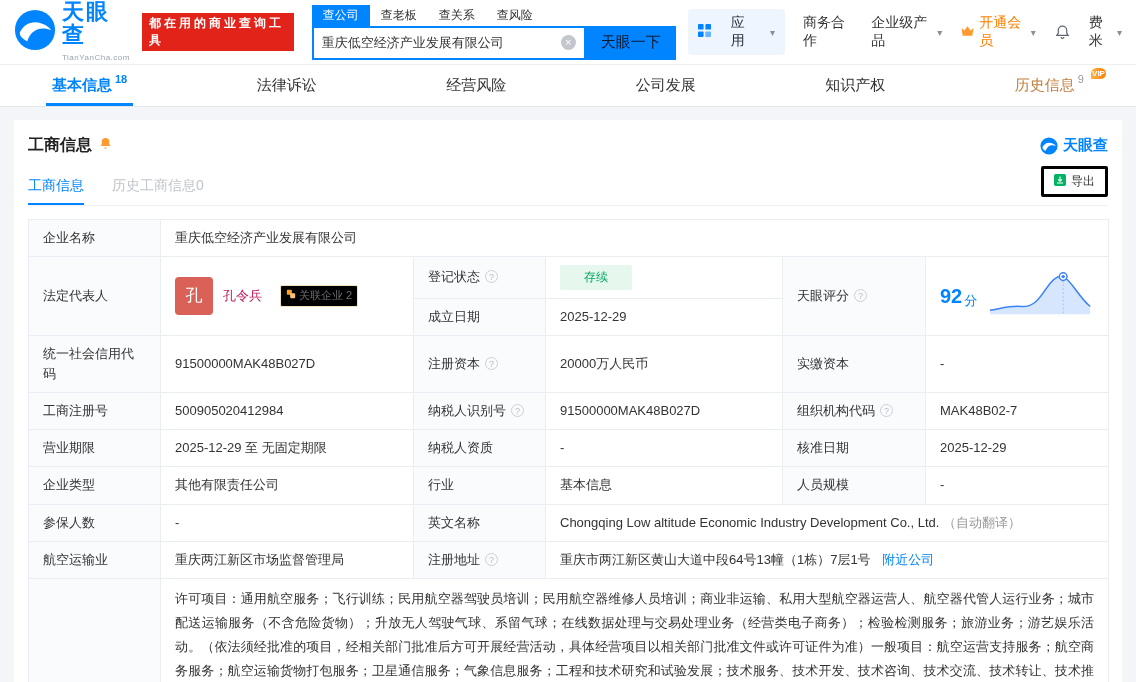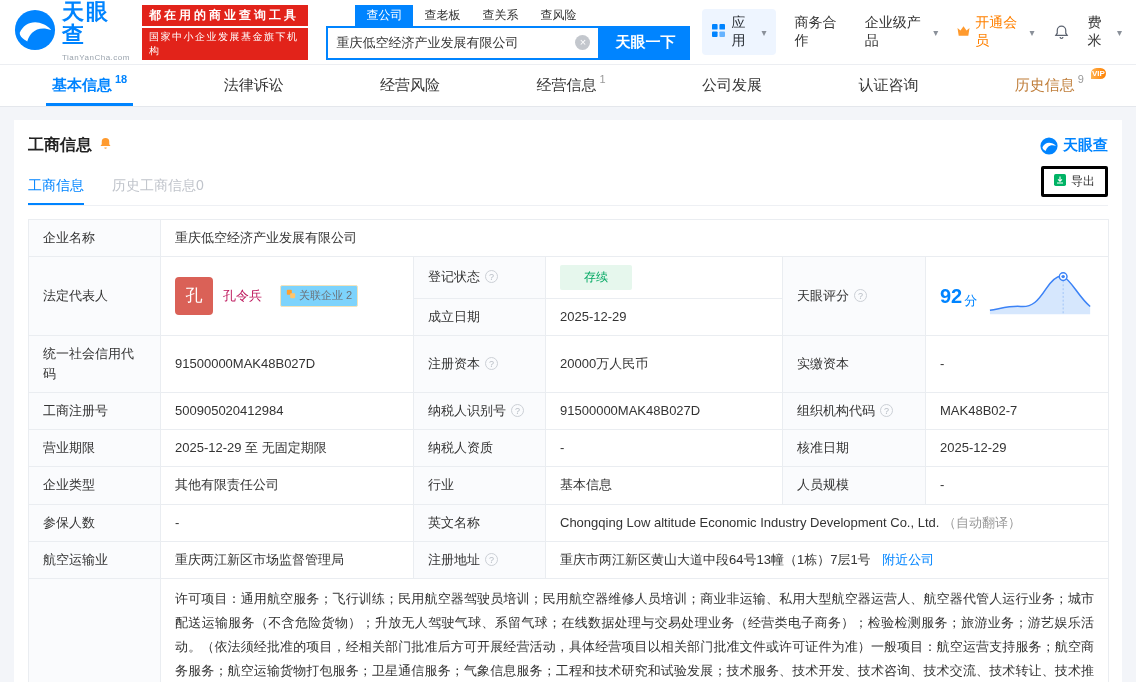--- a/index.html
+++ b/index.html
@@ -13,33 +13,33 @@
   .logo { display:flex; align-items:center; gap:6px; }
   .logo-cn { color:#0084ff; font-size:22px; font-weight:bold; letter-spacing:2px; line-height:1.05; }
   .logo-en { color:#9aa3ad; font-size:8px; letter-spacing:.5px; }
   .slogan .l1 { display:block; background:#e2231a; color:#fff; font-size:12px;
                 font-weight:bold; letter-spacing:3px; padding:2px 7px; }
   .slogan .l2 { display:block; background:#e2231a; color:#fff; font-size:10px;
                 letter-spacing:1.5px; padding:2px 7px; margin-top:2px; }
   .search { margin-left:6px; }
   .search-tabs { display:flex; font-size:12px; }
   .stab { padding:2px 11px; cursor:pointer; color:#333; }
-  .stab.active { background:#0084ff; color:#fff;margin-left:29px; }
+  .stab.active { background:#0084ff; color:#fff; }
   .search-row { display:flex; }
   .search-box { width:274px; height:34px; border:2px solid #0084ff; background:#fff;
                 display:flex; align-items:center; padding:0 8px; }
   .search-box input { border:none; outline:none; flex:1; font-size:13px; color:#333;
                       font-family:inherit; background:transparent; }
   .clear-btn { width:15px; height:15px; border-radius:50%; background:#c3c7cd; color:#fff;
                font-size:11px; line-height:14px; text-align:center; cursor:pointer; flex:none; }
-  .search-btn { width:90px; height:34px; background:#0084ff; color:#ffffff; border:none;
-                font-size:15px; cursor:pointer; font-family:inherit;font-weight:bold; }
+  .search-btn { width:90px; height:34px; background:#0084ff; color:#0f172a; border:none;
+                font-size:15px; cursor:pointer; font-family:inherit; }
   .topnav { margin-left:auto; display:flex; align-items:center; gap:18px; font-size:14px; }
   .apps-chip { background:#eef5ff; border-radius:4px; padding:5px 10px; display:flex;
-               align-items:center; gap:6px; cursor:pointer; color:#2a2f36; }
+               align-items:center; gap:20px; cursor:pointer; color:#2a2f36; }
   .nav-link { color:#333; cursor:pointer; display:flex; align-items:center; gap:4px; }
   .vip-link { color:#ff8000; }
   .caret { font-size:10px; color:#8a9099; }
 
   
   .main-tabs { background:#fff; display:flex; justify-content:space-between;
                padding:0 46px; height:43px; border-top:1px solid #ecEef2;
                border-top:1px solid #eceef2; border-bottom:1px solid #e4e7ec; }
   .mtab { display:flex; align-items:center; font-size:15px; cursor:pointer;
           position:relative; padding:0 6px; color:#333; }
@@ -71,21 +71,21 @@
   .info-table td { border:1px solid #eaedf1; padding:8px 14px; font-size:13px;
                    color:#333; line-height:1.55; word-break:break-all; vertical-align:middle; }
   td.lbl { background:#fafbfd; width:132px; }
   .q { display:inline-block; width:13px; height:13px; border:1px solid #ccd0d6; border-radius:50%;
        color:#b7bcc4; font-size:9px; line-height:12px; text-align:center; margin-left:5px;
        vertical-align:1px; cursor:pointer; }
   .rep { display:flex; align-items:center; gap:10px; }
   .avatar { width:38px; height:38px; border-radius:4px; background:#da6157; color:#fff;
             font-size:17px; display:flex; align-items:center; justify-content:center; flex:none; cursor:pointer; }
   .rep-name { color:#be185d; font-size:13px; cursor:pointer; }
-  .rel-badge { display:inline-flex; align-items:center; gap:3px; background:#7dd3fc;
+  .rel-badge { display:inline-flex; align-items:center; gap:3px; background:#000000;
                border:1px solid #f3e3bb; border-radius:2px; font-size:11px; color:#6b6f76;
                padding:1px 5px; margin-left:8px; cursor:pointer; }
   .status-badge { display:inline-block; background:#e6f7ed; color:#00a862; font-size:12px;
                   padding:3px 24px; border-radius:2px; }
   .score-wrap { display:flex; align-items:center; }
   .score-num { color:#0084ff; font-size:20px; font-weight:bold; }
   .score-unit { color:#0084ff; font-size:13px; margin-left:2px; margin-top:10px; }
   .score-chart { margin-left:auto; cursor:pointer; }
   .link { color:#0084ff; cursor:pointer; }
   .muted { color:#999; }
@@ -102,21 +102,20 @@
           <path d="M6 25c4-10 15-14 25-9 5 2 8 6 8 6-8-3-15-2-20 3-4 4-5 9-5 9-4-2-8-5-8-9z" fill="#fff"></path>
         </svg>
     </span>
     <span>
       <span class="logo-cn" style="display:block;">天眼查</span>
       <span class="logo-en">TianYanCha.com</span>
     </span>
   </div>
   <div class="slogan">
     <span class="l1">都在用的商业查询工具</span>
-    <span class="l2">国家中小企业发展基金旗下机构</span>
   </div>
 
   <div class="search">
     <div class="search-tabs">
       <span class="stab active">查公司</span>
       <span class="stab">查老板</span>
       <span class="stab">查关系</span>
       <span class="stab">查风险</span>
     </div>
     <div class="search-row">
@@ -173,28 +172,24 @@
     <span>基本信息</span>
     <span class="cnt">18</span>
   </span>
   <span class="mtab">
     <span>法律诉讼</span>
   </span>
   <span class="mtab">
     <span>经营风险</span>
   </span>
   <span class="mtab">
-    <span>经营信息</span>
-    <span class="cnt">1</span>
+    <span>公司发展</span>
   </span>
   <span class="mtab">
-    <span>公司发展</span>
-  </span>
-  <span class="mtab">
-    <span>认证咨询</span>
+    <span>知识产权</span>
   </span>
   <span class="mtab orange">
     <span>历史信息</span>
     <span class="cnt">9</span>
     <span class="viptag">VIP</span>
   </span>
 </nav>
 
 <main class="content">
   <div class="card">

